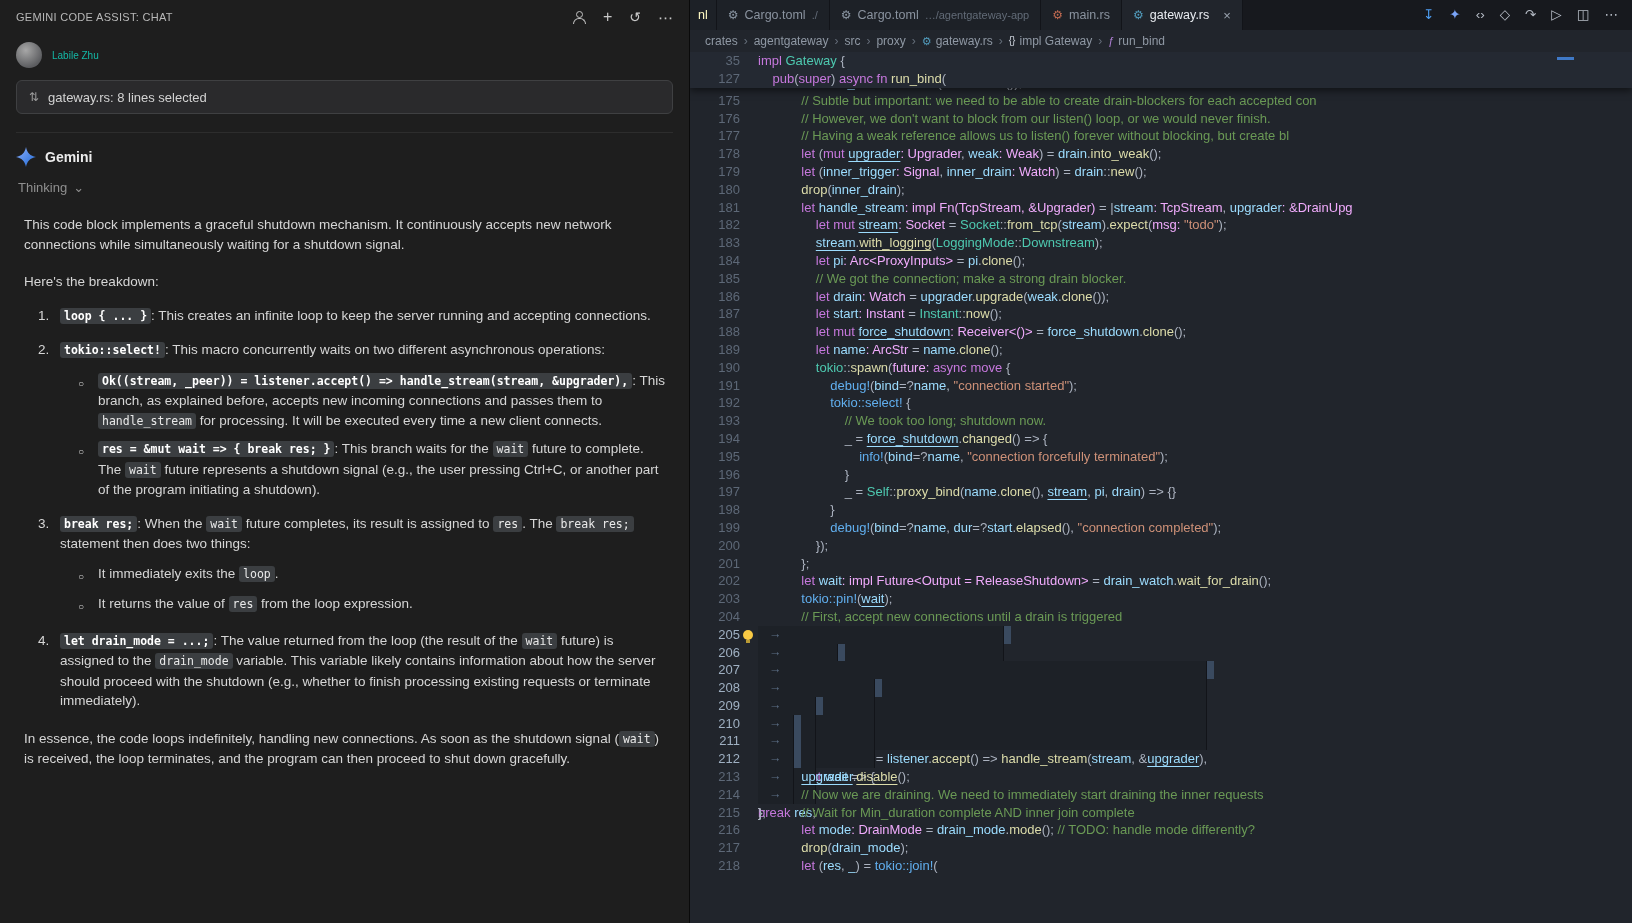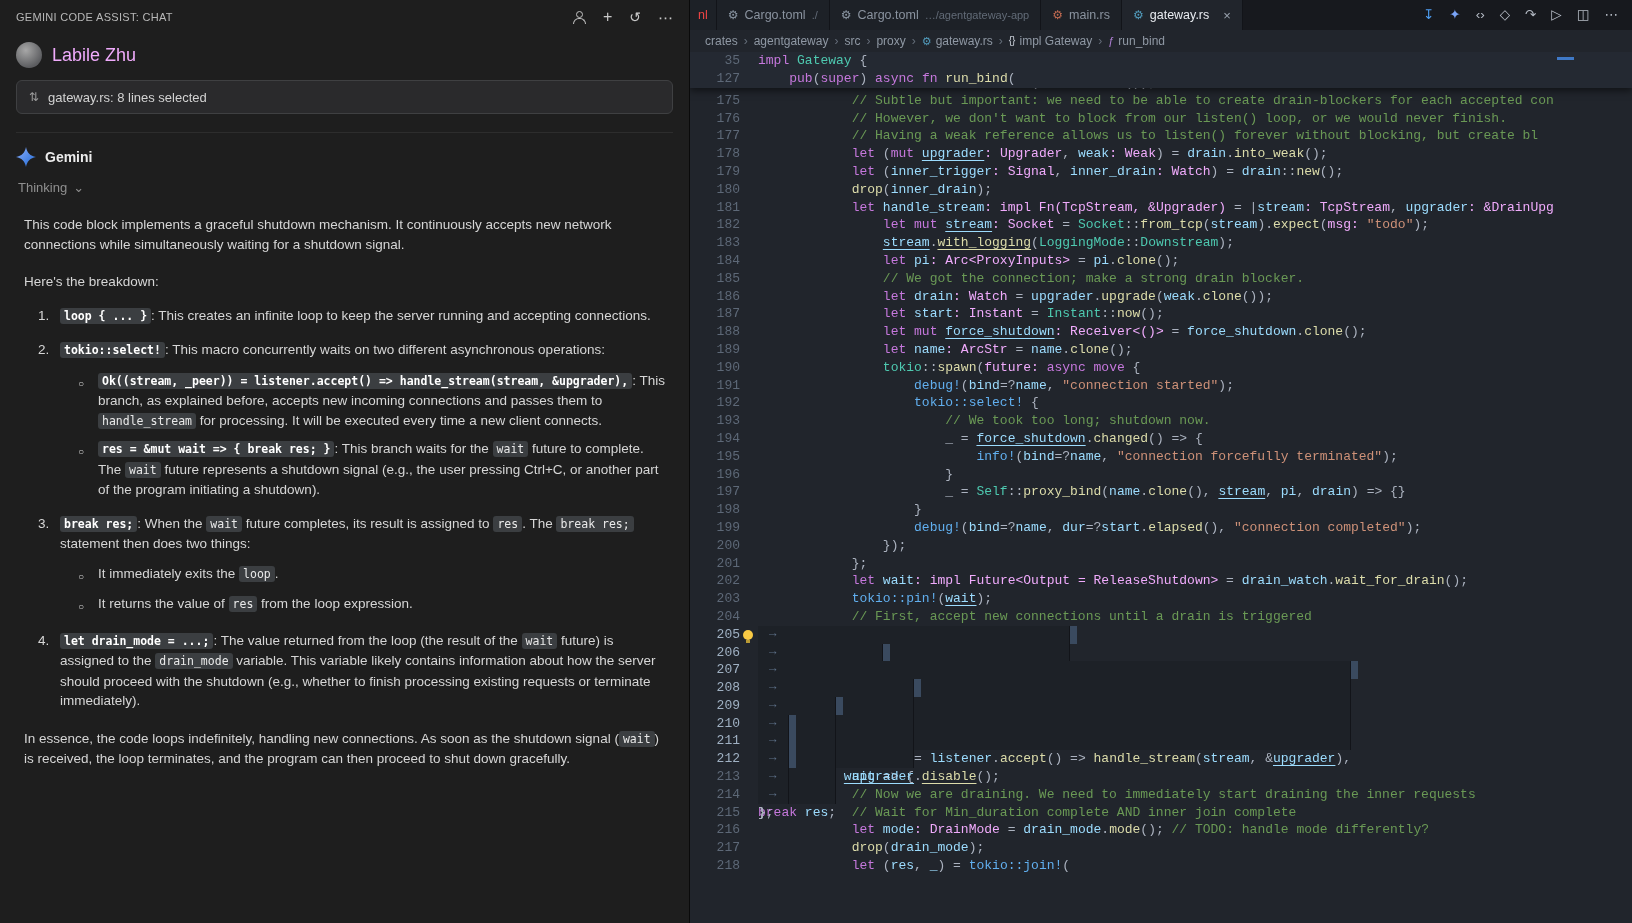--- a/index.html
+++ b/index.html
@@ -12,21 +12,21 @@
 .chat-title{flex:1;font-size:11px;color:#b8b8b8;letter-spacing:.3px}
 .chat-icons{display:flex;align-items:center;gap:17px}
 .cicon{color:#c8c8c8;font-size:14px;line-height:1;cursor:pointer}
 .i-person{width:14px;height:13px;position:relative;display:inline-block}
 .i-person::before{content:"";position:absolute;top:0;left:4px;width:5px;height:5px;border:1px solid #c2c2c2;border-radius:50%}
 .i-person::after{content:"";position:absolute;bottom:0;left:1px;width:11px;height:5px;border:1px solid #c2c2c2;border-bottom:none;border-radius:6px 6px 0 0}
 .chat-scroll{flex:1;overflow:hidden}
 .user-sec{padding:8px 16px 0}
 .user-row{display:flex;align-items:center;gap:10px}
 .avatar{width:26px;height:26px;border-radius:50%;background:radial-gradient(circle at 38% 32%,#a7a7a7,#5c5d60 72%);flex:none}
-.user-name{font-size:18px;color:#f0abfc}
+.user-name{font-size:10px;color:#14b8a6}
 .prompt{margin-top:18px;font-size:13.5px;color:#dcdcdc}
 .sel-chip{margin-top:12px;height:34px;background:#2a2a2c;border:1px solid #3f4042;border-radius:6px;display:flex;align-items:center;gap:9px;padding:0 12px;cursor:pointer}
 .sel-chip .updown{color:#9d9d9d;font-size:12px}
 .sel-chip .sel-text{font-size:13px;color:#d2d2d2}
 .user-sec-bottom{border-bottom:1px solid #2d2d2d;margin-top:18px}
 .gem-sec{padding:14px 16px 0;display:flex;align-items:center;gap:9px}
 .gem-sec svg{flex:none}
 .gem-name{font-size:14px;color:#ececec;font-weight:700}
 .thinking{margin-top:13px;padding:0 18px;font-size:13px;color:#8f8f8f;display:flex;align-items:center;gap:6px;cursor:pointer}
 .msg{padding:2px 24px 20px}
@@ -39,38 +39,38 @@
 .li-body{flex:1;min-width:0}
 .msg-ul{margin-top:10px}
 .msg-sub{display:flex;margin-top:8px;font-size:13.5px;line-height:19.5px;color:#d6d6d6}
 .msg-sub .mk{width:20px;flex:none;margin-left:18px;font-size:10px;padding-top:3px;color:#cfcfcf}
 .msg-sub > div{flex:1;min-width:0}
 
 
 .editor{flex:1;display:flex;flex-direction:column;background:#21252c;overflow:hidden;position:relative}
 .tabbar{height:30px;flex:none;background:#17191e;display:flex;align-items:stretch}
 .tab{display:flex;align-items:center;gap:6px;padding:0 11px;font-size:12.5px;color:#8a939f;background:#1d2127;border-right:1px solid #121419;cursor:pointer;white-space:nowrap}
-.tab.partial{padding:8px 8px;color:#ef4444}
+.tab.partial{padding:8px 8px;color:#fef9c3}
 .tab.active{background:#21252c;color:#e9ecf1}
 .tab-desc{font-size:11px;color:#626b77}
 .tab .close{margin-left:8px;color:#9ba4b0;font-size:13px}
 .ticon{font-size:12px;line-height:1}
 .ic-gray{color:#8a96a3}.ic-rust{color:#bf6a51}.ic-rs{color:#519aba}
 .toolbar{margin-left:auto;display:flex;align-items:center;gap:15px;padding:0 14px;background:#17191e}
 .tbicon{color:#b6bcc6;font-size:13.5px;line-height:1;cursor:pointer}
 .tbicon.blue{color:#4e9ff5}
 .tbicon.spark{color:#7aa4f8}
 .breadcrumbs{height:22px;flex:none;display:flex;align-items:center;gap:6px;padding-left:15px;font-size:12px;color:#8f98a4;background:#21252c}
 .bc{display:flex;align-items:center;gap:4px;cursor:pointer}
 .bc-sep{color:#646d79}
 .bc-icon{font-size:11px;line-height:1}
 .bc-icon.file{color:#519aba}
 .bc-icon.braces{color:#cdd3dc;font-size:10px}
 .bc-icon.method{color:#b180d7}
-.code-area{position:relative;flex:1;overflow:hidden;font-family:Liberation Mono, monospace}
+.code-area{position:relative;flex:1;overflow:hidden;font-family:Liberation Sans, sans-serif}
 .sticky{position:absolute;top:0;left:0;right:0;height:35.6px;z-index:3;background:#242932;box-shadow:0 3px 7px rgba(0,0,0,.5)}
 .lines-wrap{position:absolute;top:22px;left:0;right:55px;z-index:1;overflow:hidden}
 .line{display:flex;height:17.8px;line-height:17.8px;font-size:13px}
 .ln{width:50px;flex:none;text-align:right;color:#5d6877}
 .line.sel .ln{color:#9fb0c2}
 .glyph{width:18px;flex:none;position:relative}
 .lc{white-space:pre;flex:none;color:#abb2bf}
 .line.sel .lc{background:#3a4a5f;padding-right:7px}
 .tk.k{color:#c678dd}
 .tk.t{color:#4ec9b0}

